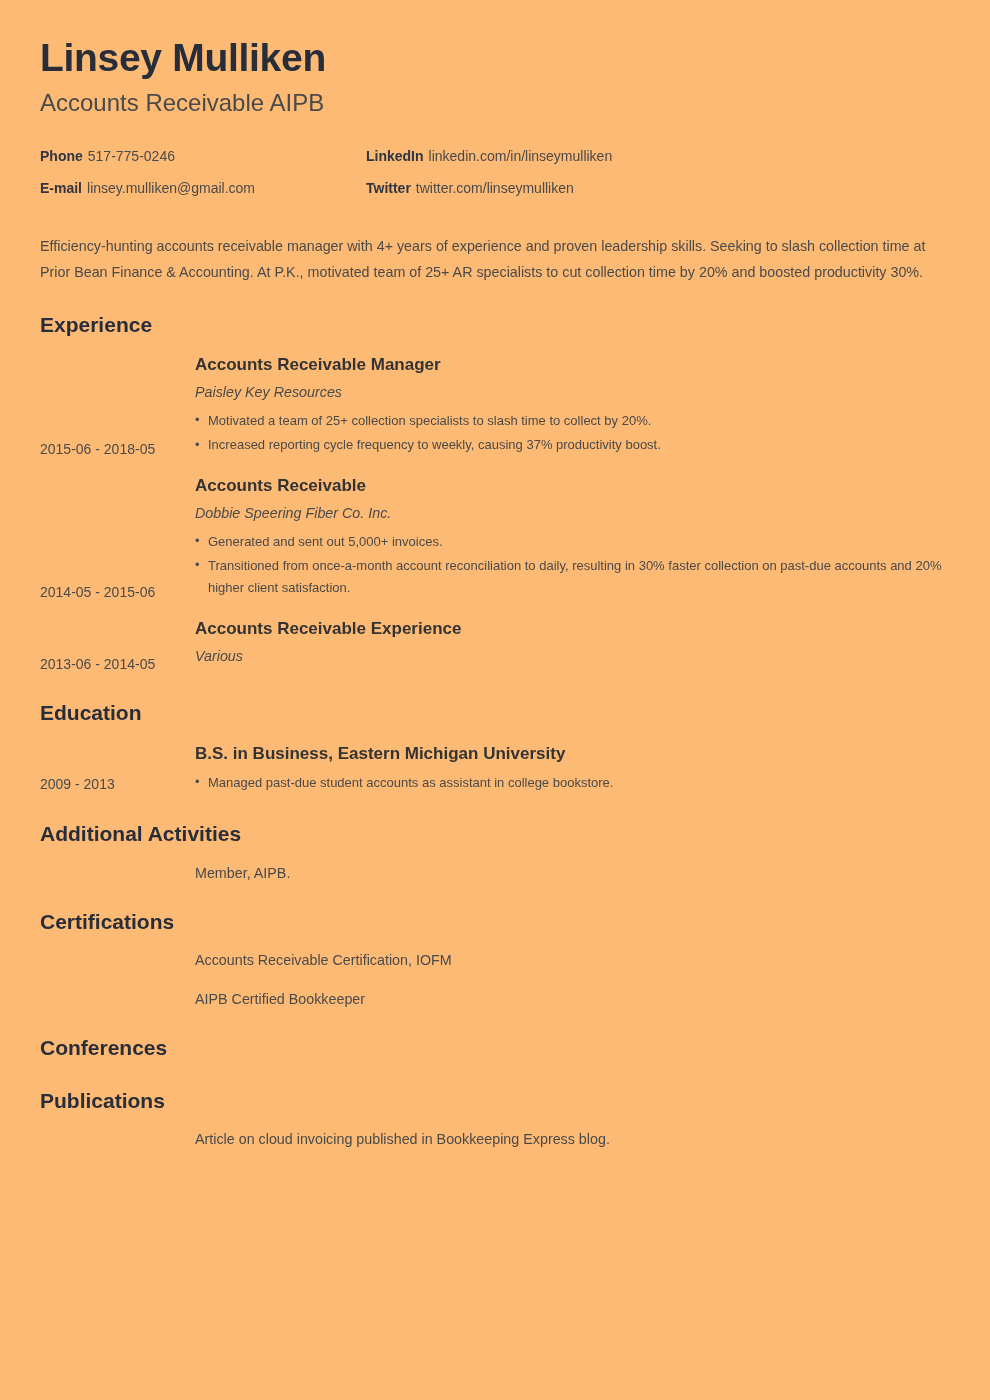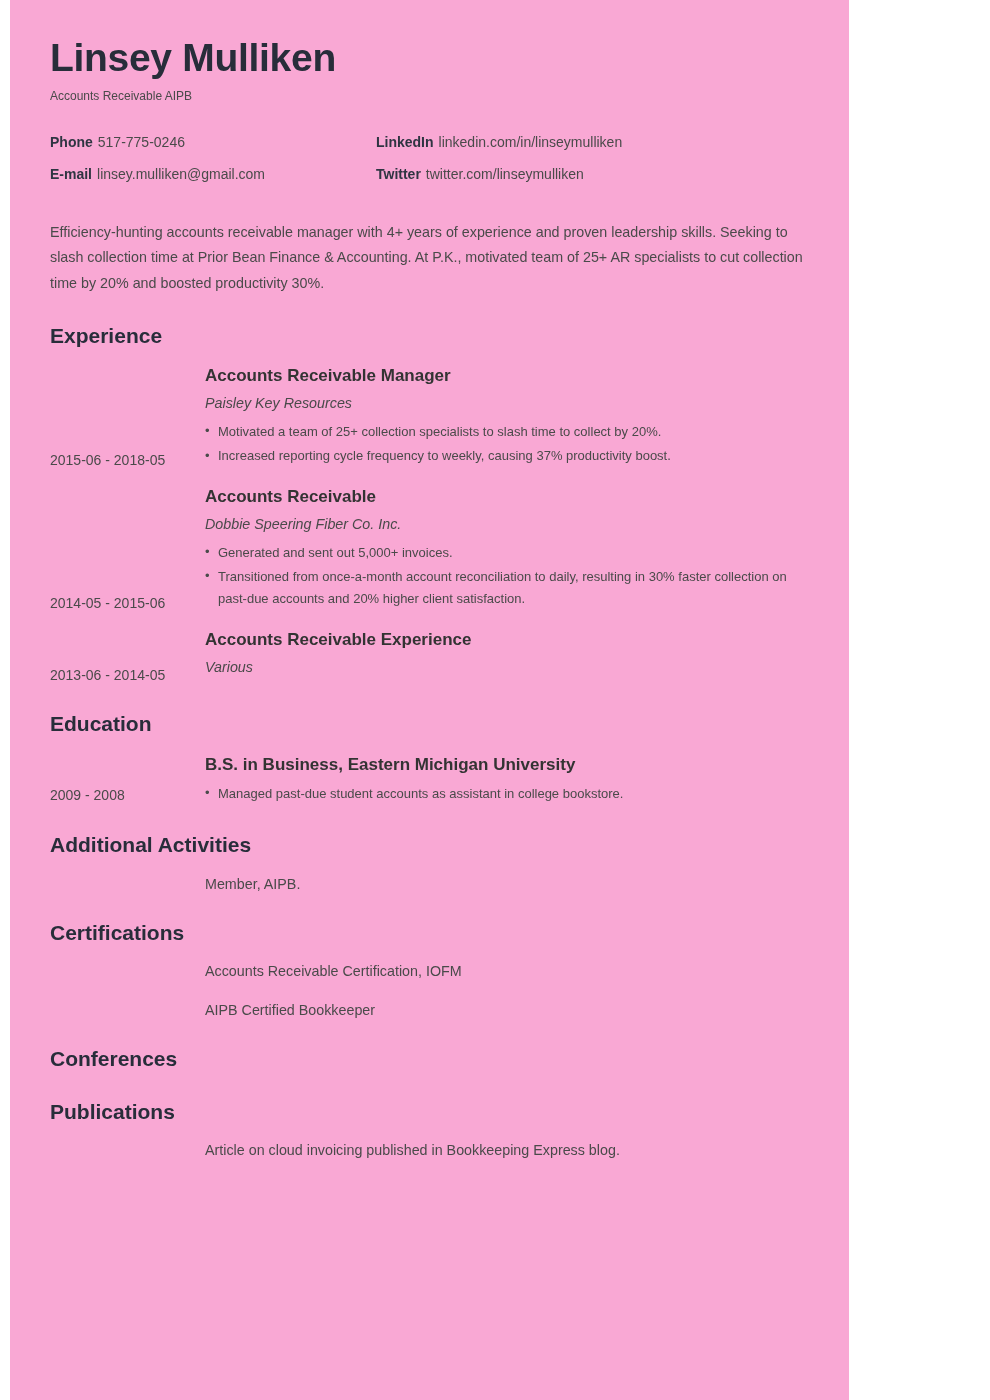--- a/index.html
+++ b/index.html
@@ -10,40 +10,39 @@
     background: #ffffff;
   }
 
   body {
     font-family: "Liberation Sans", sans-serif;
     color: #4a4a4a;
     -webkit-font-smoothing: antialiased;
   }
 
   .page {
-    width: 839px;
+    width: 990px;
     min-height: 1400px;
-    background: #f9a8d4;
+    background: #fdba74;
     padding: 36px 40px 0 40px;
     position: relative;
-    margin-left: 10px;
   }
 
   
   .name {
     font-size: 39px;
     font-weight: bold;
     color: #282d3a;
     letter-spacing: -0.3px;
     line-height: 1.12;
     margin-bottom: 9px;
   }
 
   .job-title {
-    font-size: 12px;
+    font-size: 24px;
     font-weight: normal;
     color: #4a4a4a;
     line-height: 1.2;
     margin-bottom: 31px;
   }
 
   
   .contact {
     display: grid;
     grid-template-columns: 326px auto;
@@ -207,21 +206,21 @@
             <div class="entry-org">Various</div>
           </div>
         </div>
       </div>
   </section>
 
   <section class="section sec-gap-top">
     <h2 class="section-heading">Education</h2>
     <div id="education-entries">
         <div class="entry">
-          <div class="entry-date">2009 - 2008</div>
+          <div class="entry-date">2009 - 2013</div>
           <div class="entry-body">
             <div class="entry-title">B.S. in Business, Eastern Michigan University</div>
             <ul class="bullets tight">
               <li>Managed past-due student accounts as assistant in college bookstore.</li>
             </ul>
           </div>
         </div>
       </div>
   </section>
 

